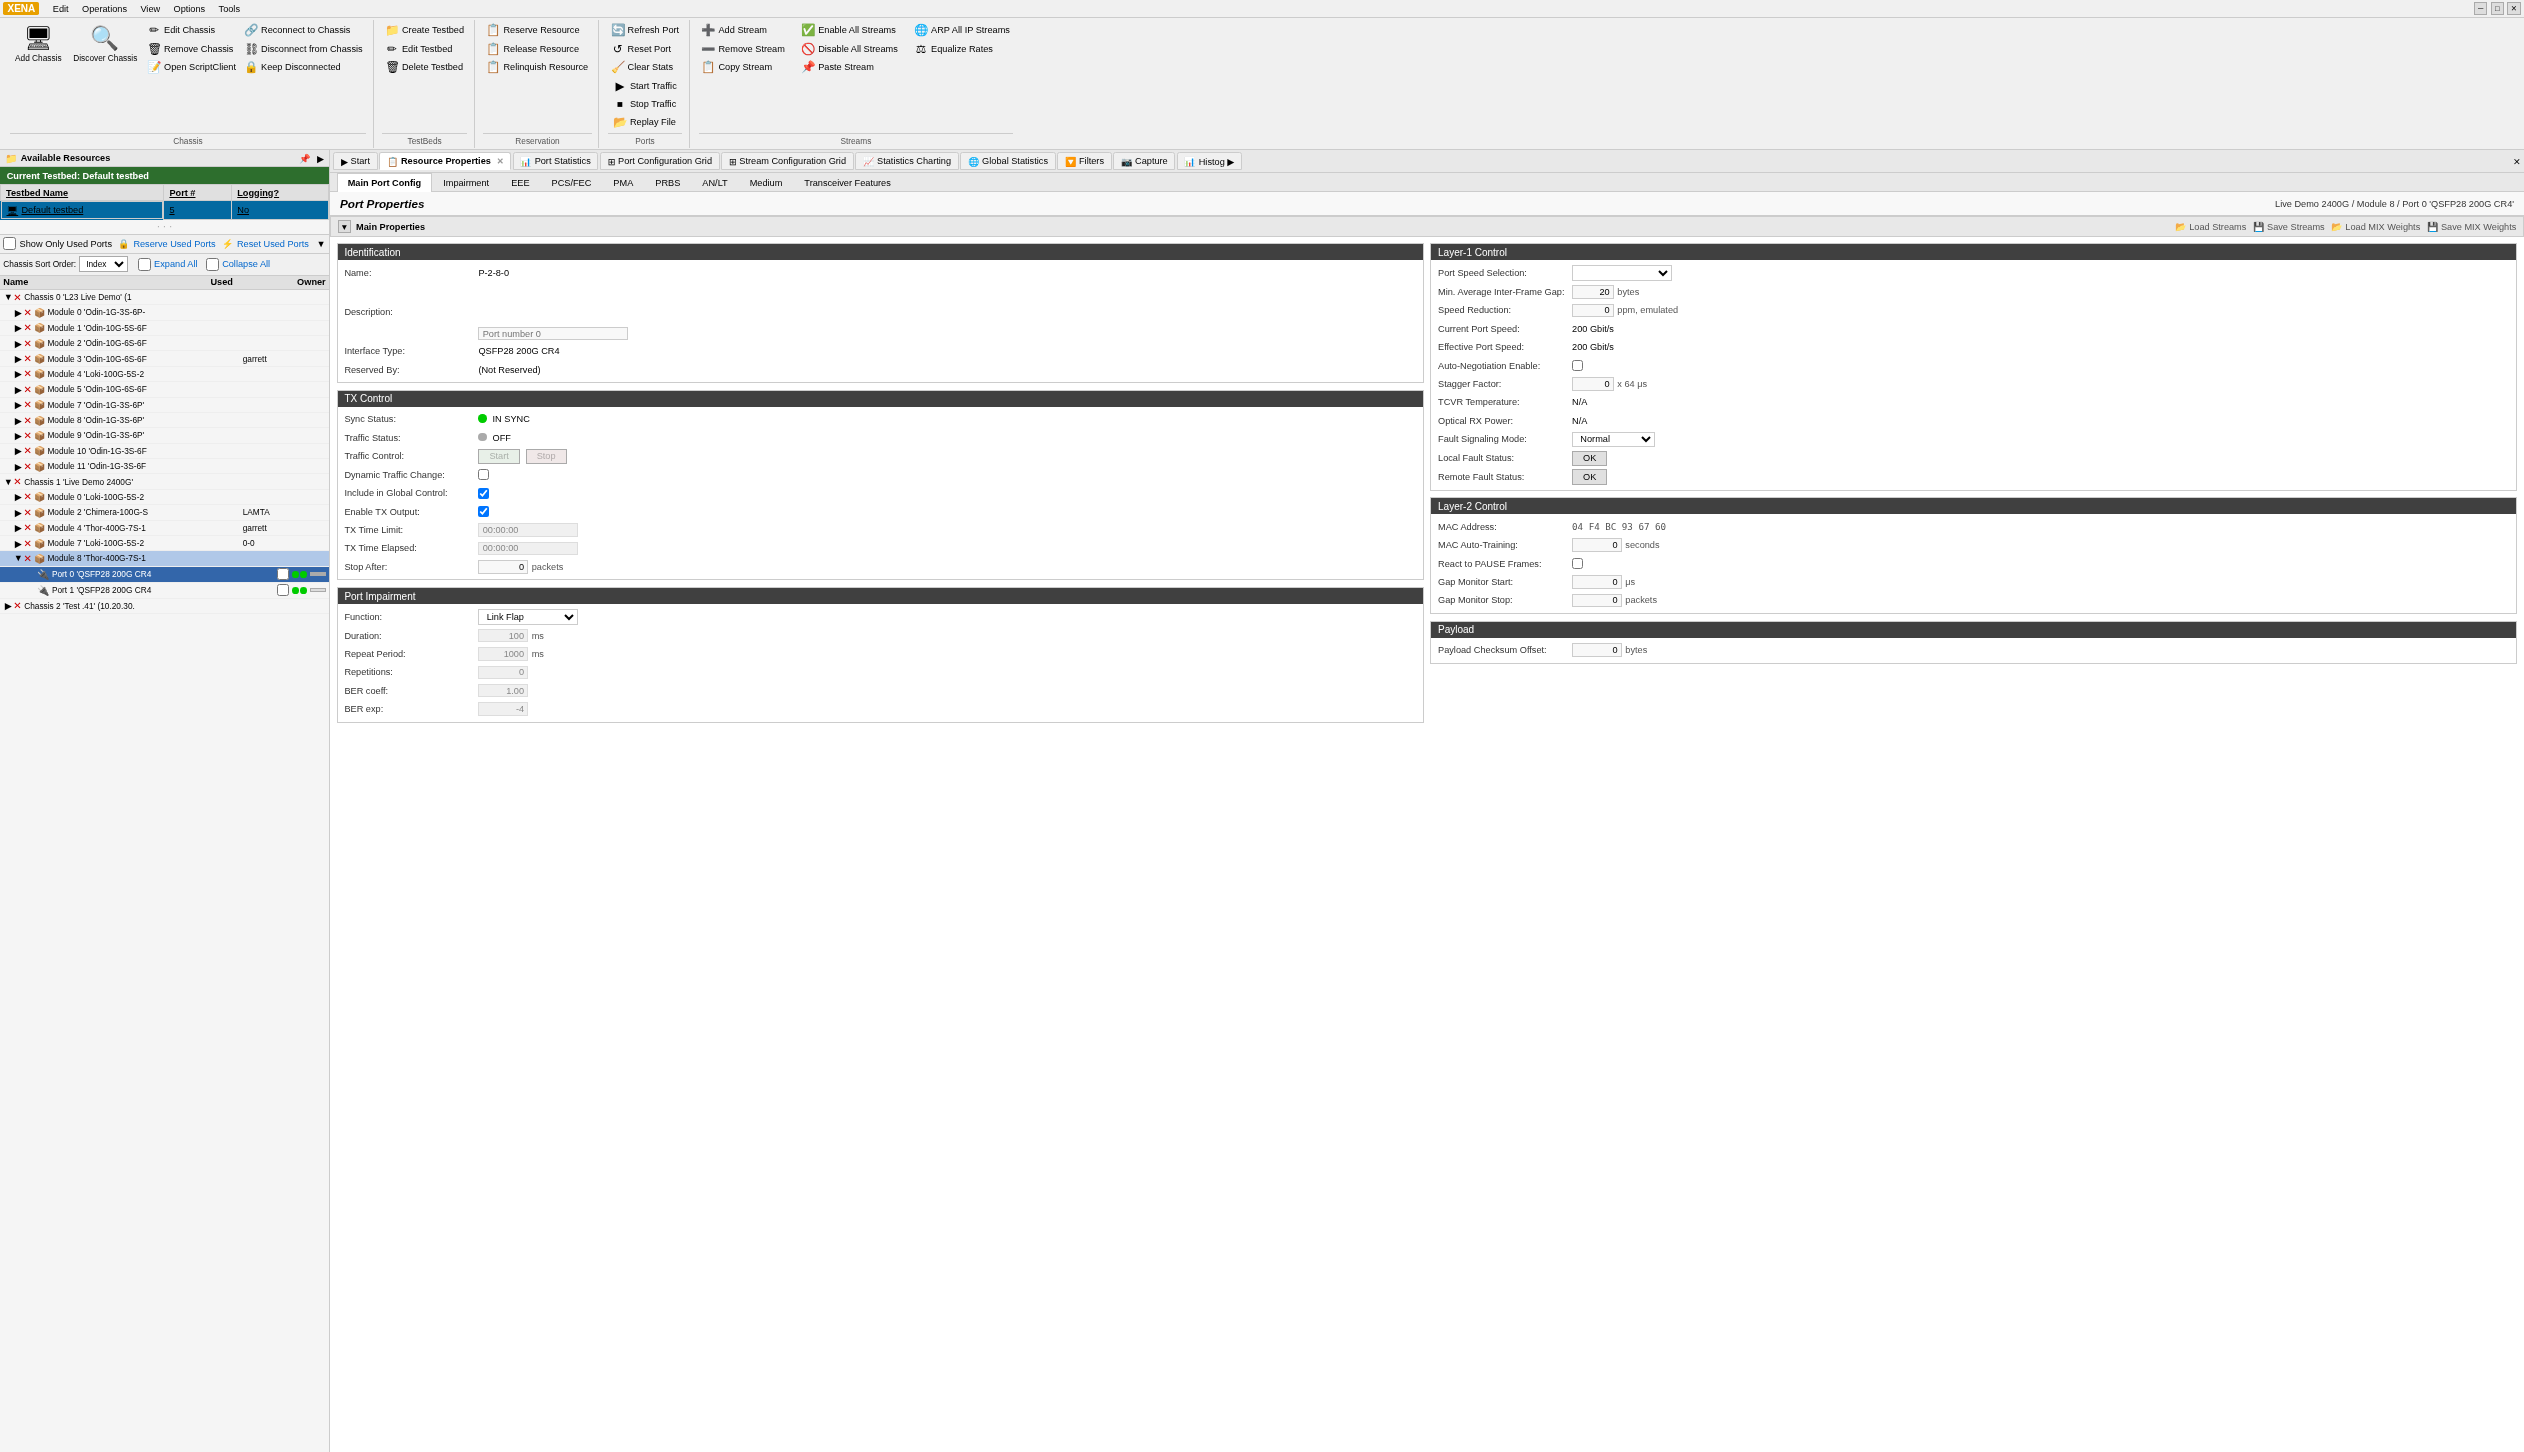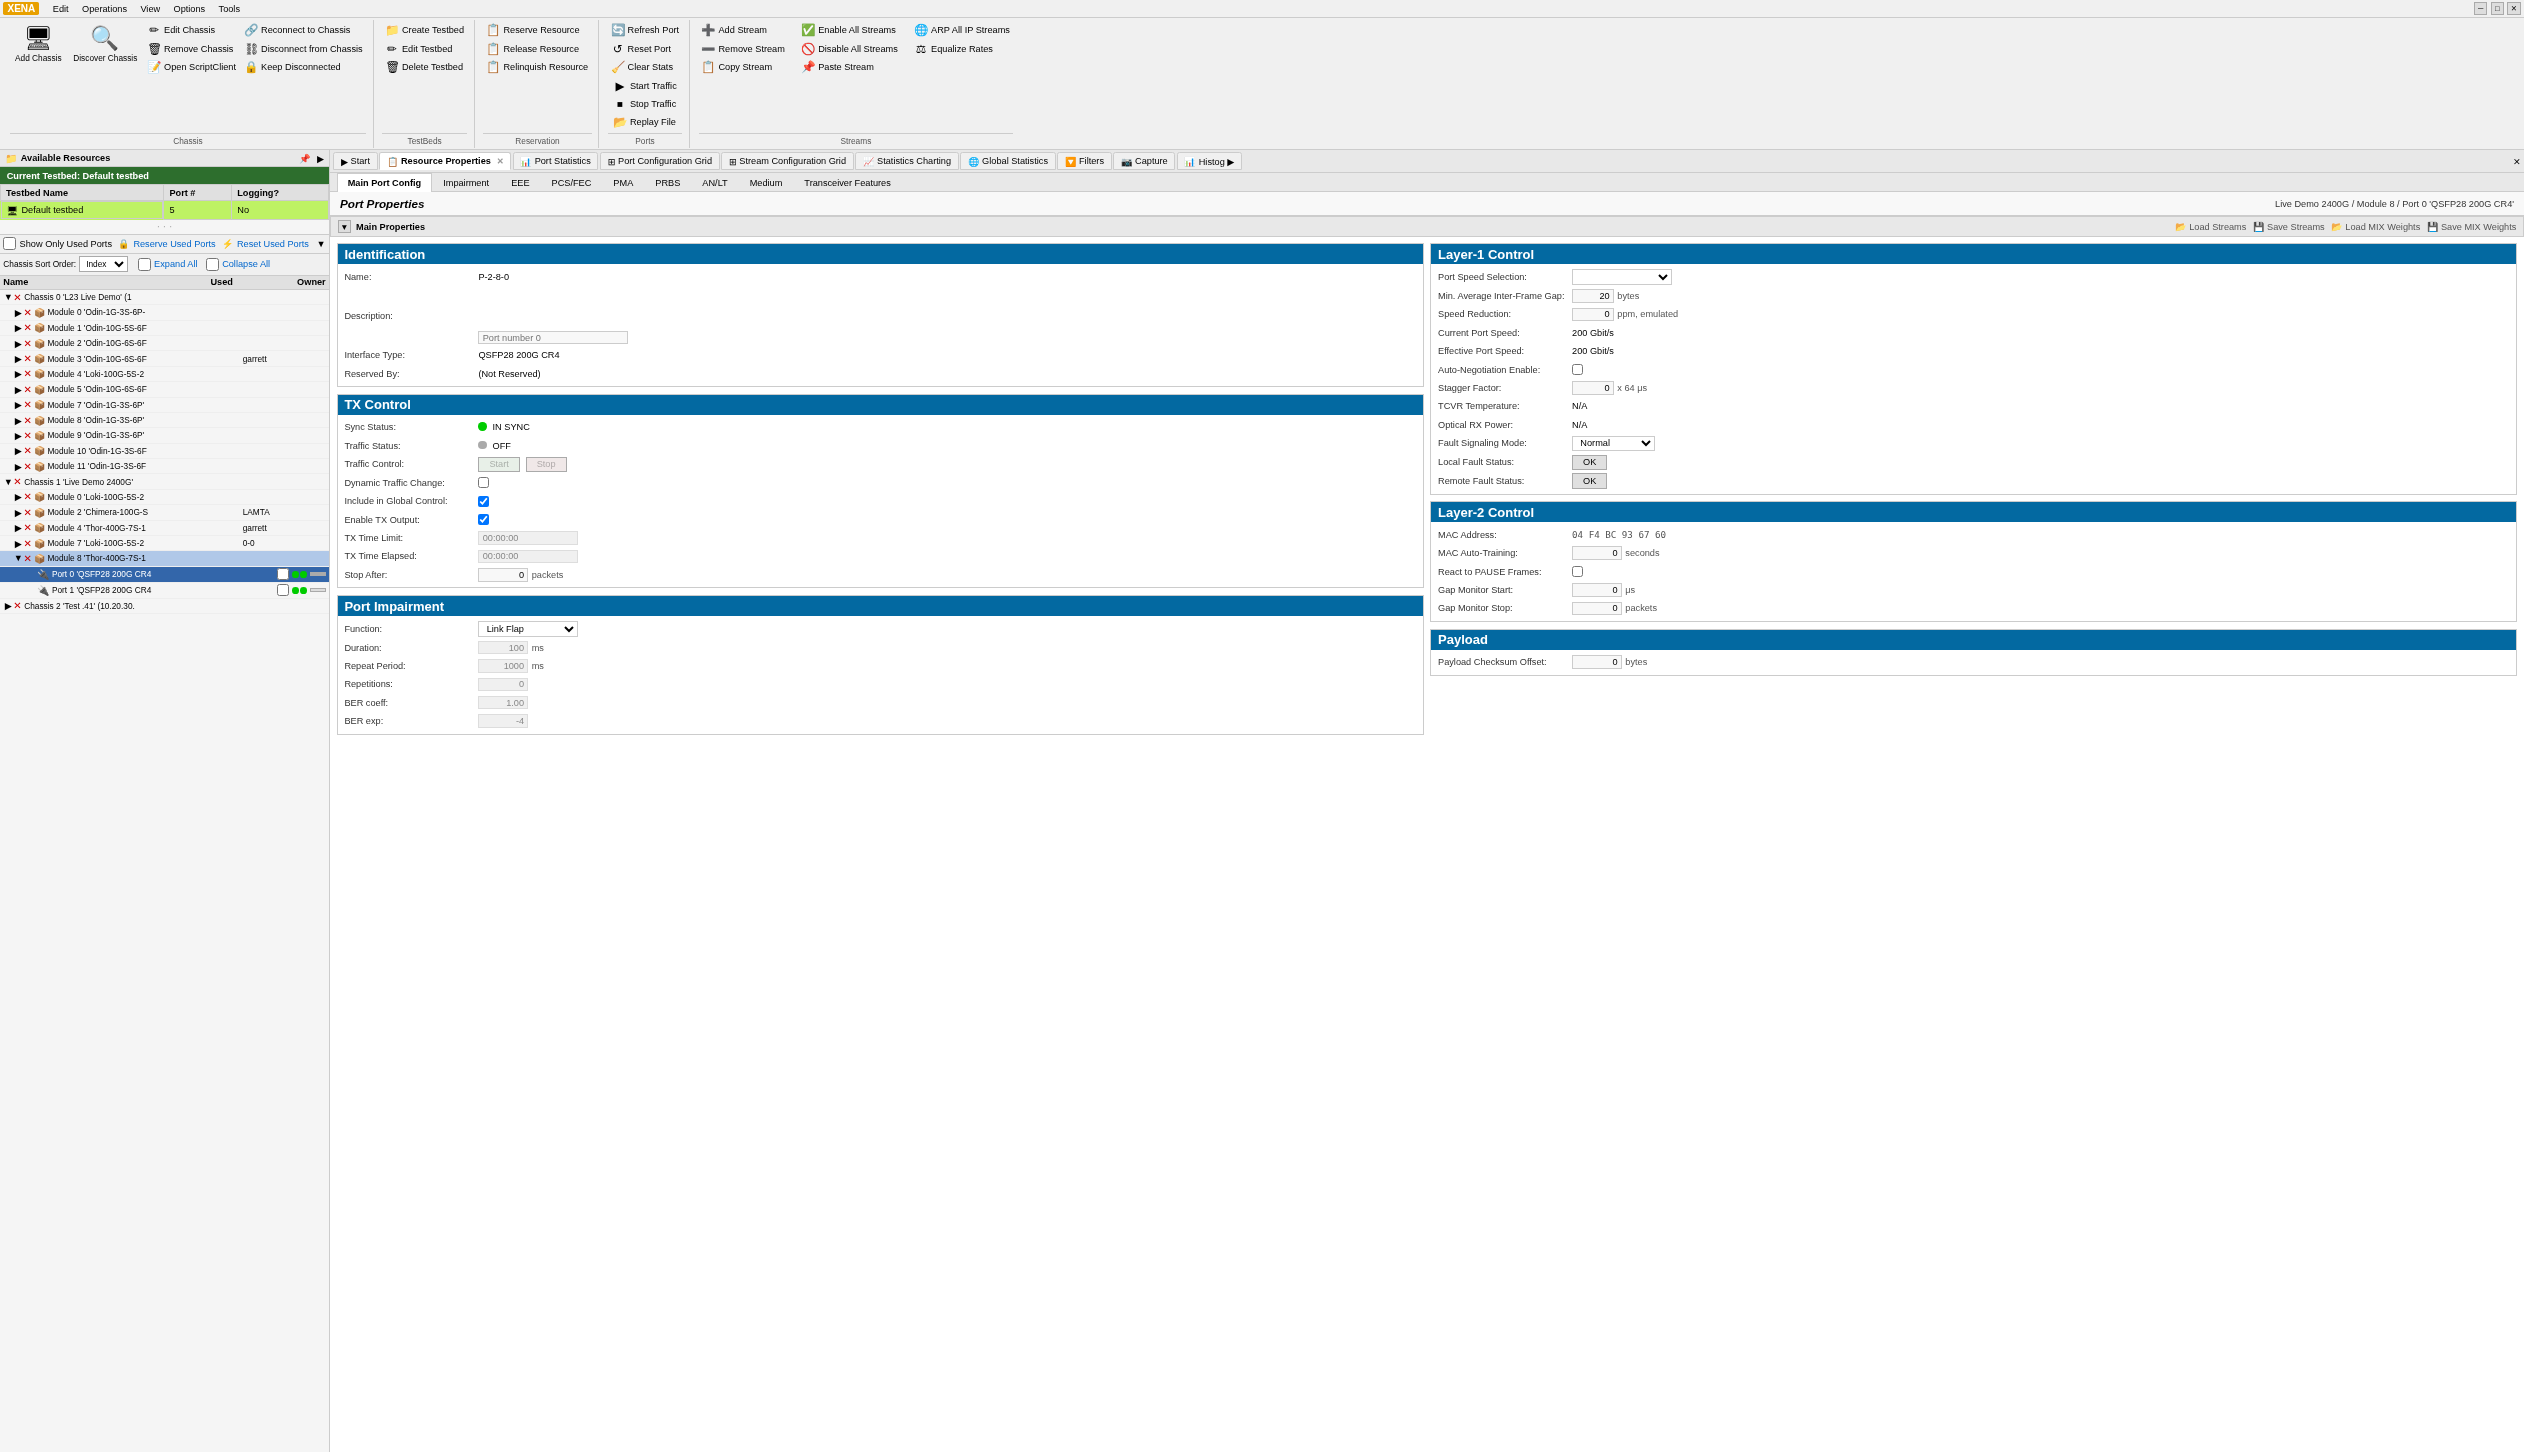--- a/index.html
+++ b/index.html
@@ -27,21 +27,21 @@
     
     .main-layout { display: flex; height: calc(100vh - 18.4px - 77px - 18.4px); }
 
     
     .left-panel { width: 330px; min-width: 330px; border-right: 0.8px solid #ccc; background: #f5f5f5; display: flex; flex-direction: column; }
     .left-panel-header { background: #e8e8e8; border-bottom: 0.8px solid #ccc; padding: 2.5px 5px; display: flex; align-items: center; gap: 3.3px; }
     .left-panel-header-title { font-weight: bold; flex: 1; }
     .panel-icon { font-size: 10px; }
 
     .testbed-bar { background: #2d6e2d; color: white; padding: 3.3px 6.7px; font-weight: bold; font-size: 9.2px; }
-    .testbed-table { width: 100%; border-collapse: collapse; background: #bef264; }
+    .testbed-table { width: 100%; border-collapse: collapse; background: #0369a1; text-decoration: underline; }
     .testbed-table th { background: #e0e0e0; border: 0.8px solid #ccc; padding: 2.5px 5px; text-align: left; font-weight: bold; }
     .testbed-table td { border: 0.8px solid #ccc; padding: 2.5px 5px; }
 
     .ports-toolbar { display: flex; align-items: center; gap: 3.3px; padding: 2.5px 3.3px; background: #f0f0f0; border-bottom: 0.8px solid #ccc; flex-wrap: wrap; }
 
     .sort-row { display: flex; align-items: center; gap: 3.3px; padding: 2.5px 3.3px; background: #f0f0f0; border-bottom: 0.8px solid #ccc; }
     .sort-label { font-size: 8.3px; }
     .sort-select { font-size: 8.3px; border: 0.8px solid #aaa; background: white; padding: 0.8px 1.7px; }
 
     .tree-header { display: flex; align-items: center; background: #e0e0e0; border-bottom: 0.8px solid #ccc; padding: 1.7px 3.3px; font-weight: bold; font-size: 8.3px; }
@@ -95,21 +95,21 @@
     .main-props-header { display: flex; align-items: center; background: #e8e8e8; border: 0.8px solid #ccc; padding: 2.5px 6.7px; gap: 5px; }
     .collapse-btn { cursor: pointer; width: 13.4px; height: 13.4px; background: #ddd; border: 0.8px solid #aaa; display: flex; align-items: center; justify-content: center; font-size: 8.3px; }
     .props-actions { margin-left: auto; display: flex; gap: 6.7px; }
     .props-action-btn { display: flex; align-items: center; gap: 2.5px; cursor: pointer; color: #555; font-size: 8.3px; }
 
     
     .two-col { display: grid; grid-template-columns: 1fr 1fr; gap: 6.7px; }
 
     
     .section { border: 0.8px solid #ccc; }
-    .section-header { background: #0369a1; color: white; padding: 2.5px 6.7px; font-weight: bold; font-size: 13px; }
+    .section-header { background: #404040; color: white; padding: 2.5px 6.7px; font-weight: normal; font-size: 10px; }
     .section-body { padding: 3.3px 6.7px; }
 
     
     .prop-row { display: flex; align-items: center; padding: 1.7px 0; min-height: 18.4px; }
     .prop-label { min-width: 134px; color: #333; font-size: 9.2px; }
     .prop-value { flex: 1; font-size: 9.2px; }
     .prop-input { border: 0.8px solid #ccc; padding: 0.8px 3.3px; font-size: 9.2px; background: #f8f8f8; }
     .prop-input-disabled { background: #f0f0f0; color: #888; border: 0.8px solid #ddd; padding: 0.8px 3.3px; font-size: 9.2px; }
     .prop-select { border: 0.8px solid #ccc; padding: 0.8px 3.3px; font-size: 9.2px; background: white; }
     .prop-checkbox { width: 11px; height: 11px; }

